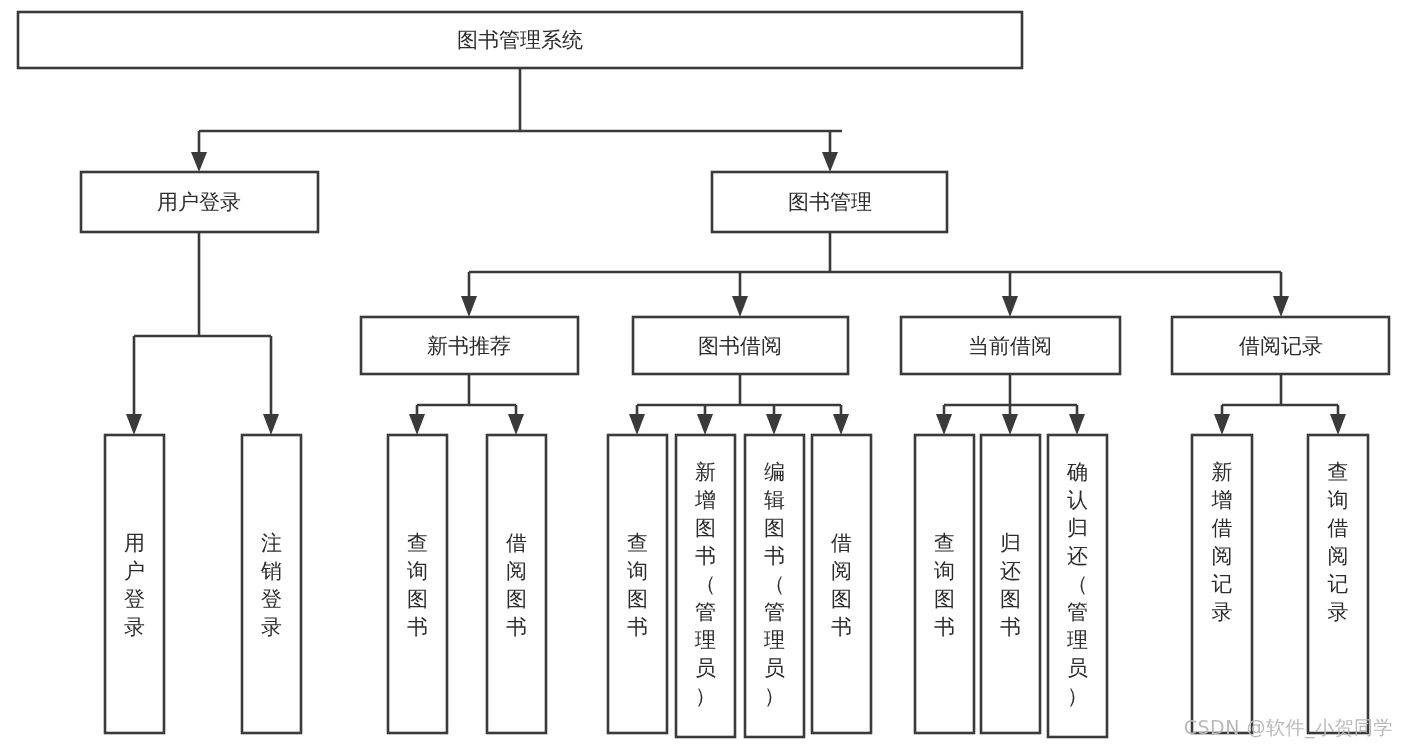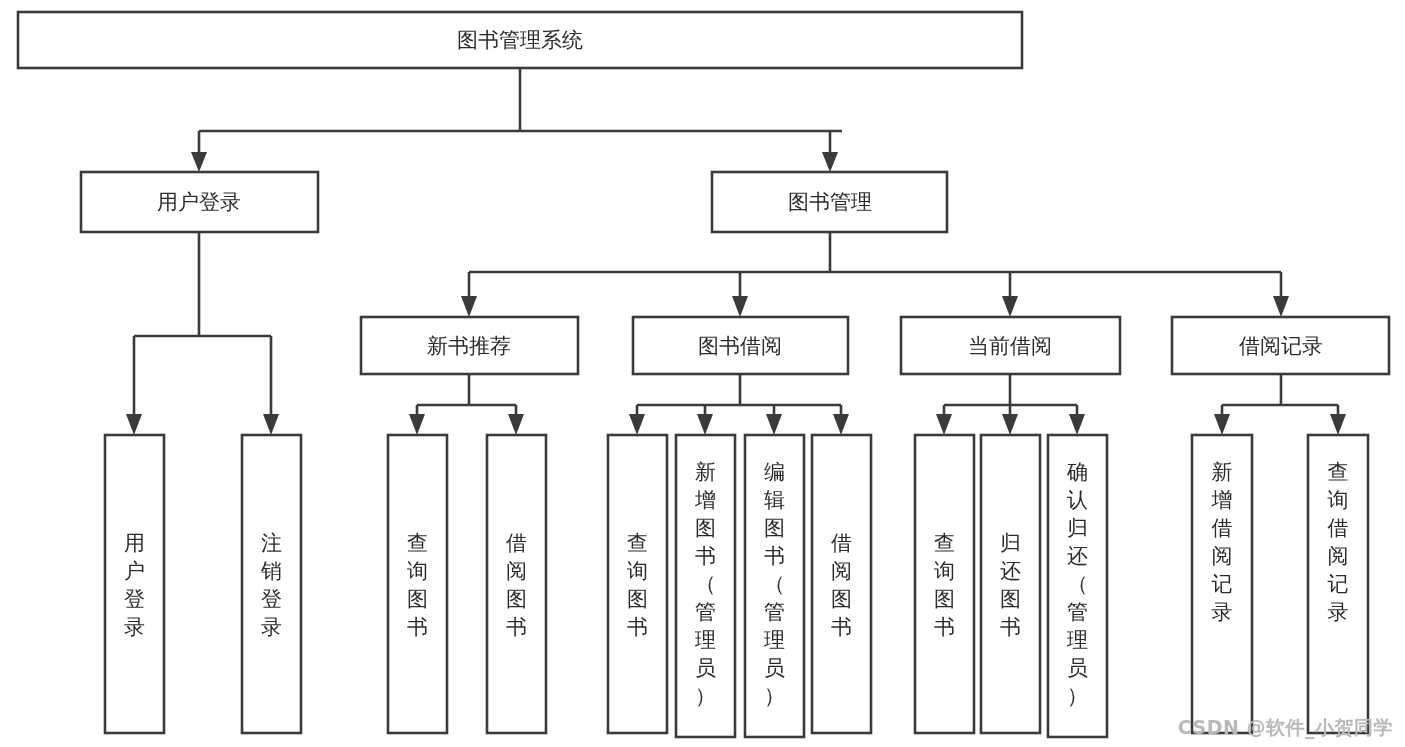--- a/index.html
+++ b/index.html
@@ -60,21 +60,20 @@
   .watermark-text {
     position: absolute;
     right: 12px;
     bottom: 6px;
     font-family: "DejaVu Sans", "Liberation Sans", sans-serif;
     font-size: 19px;
     color: #b9b9b9;
     white-space: nowrap;
     letter-spacing: 0.5px;
     pointer-events: none;
-    font-weight: bold;
   }
 </style>
 </head>
 <body>
 
 <div id="diagram-root">
 
   <svg id="flow-svg" viewBox="0 0 1405 747" xmlns="http://www.w3.org/2000/svg">
 
     <g>

